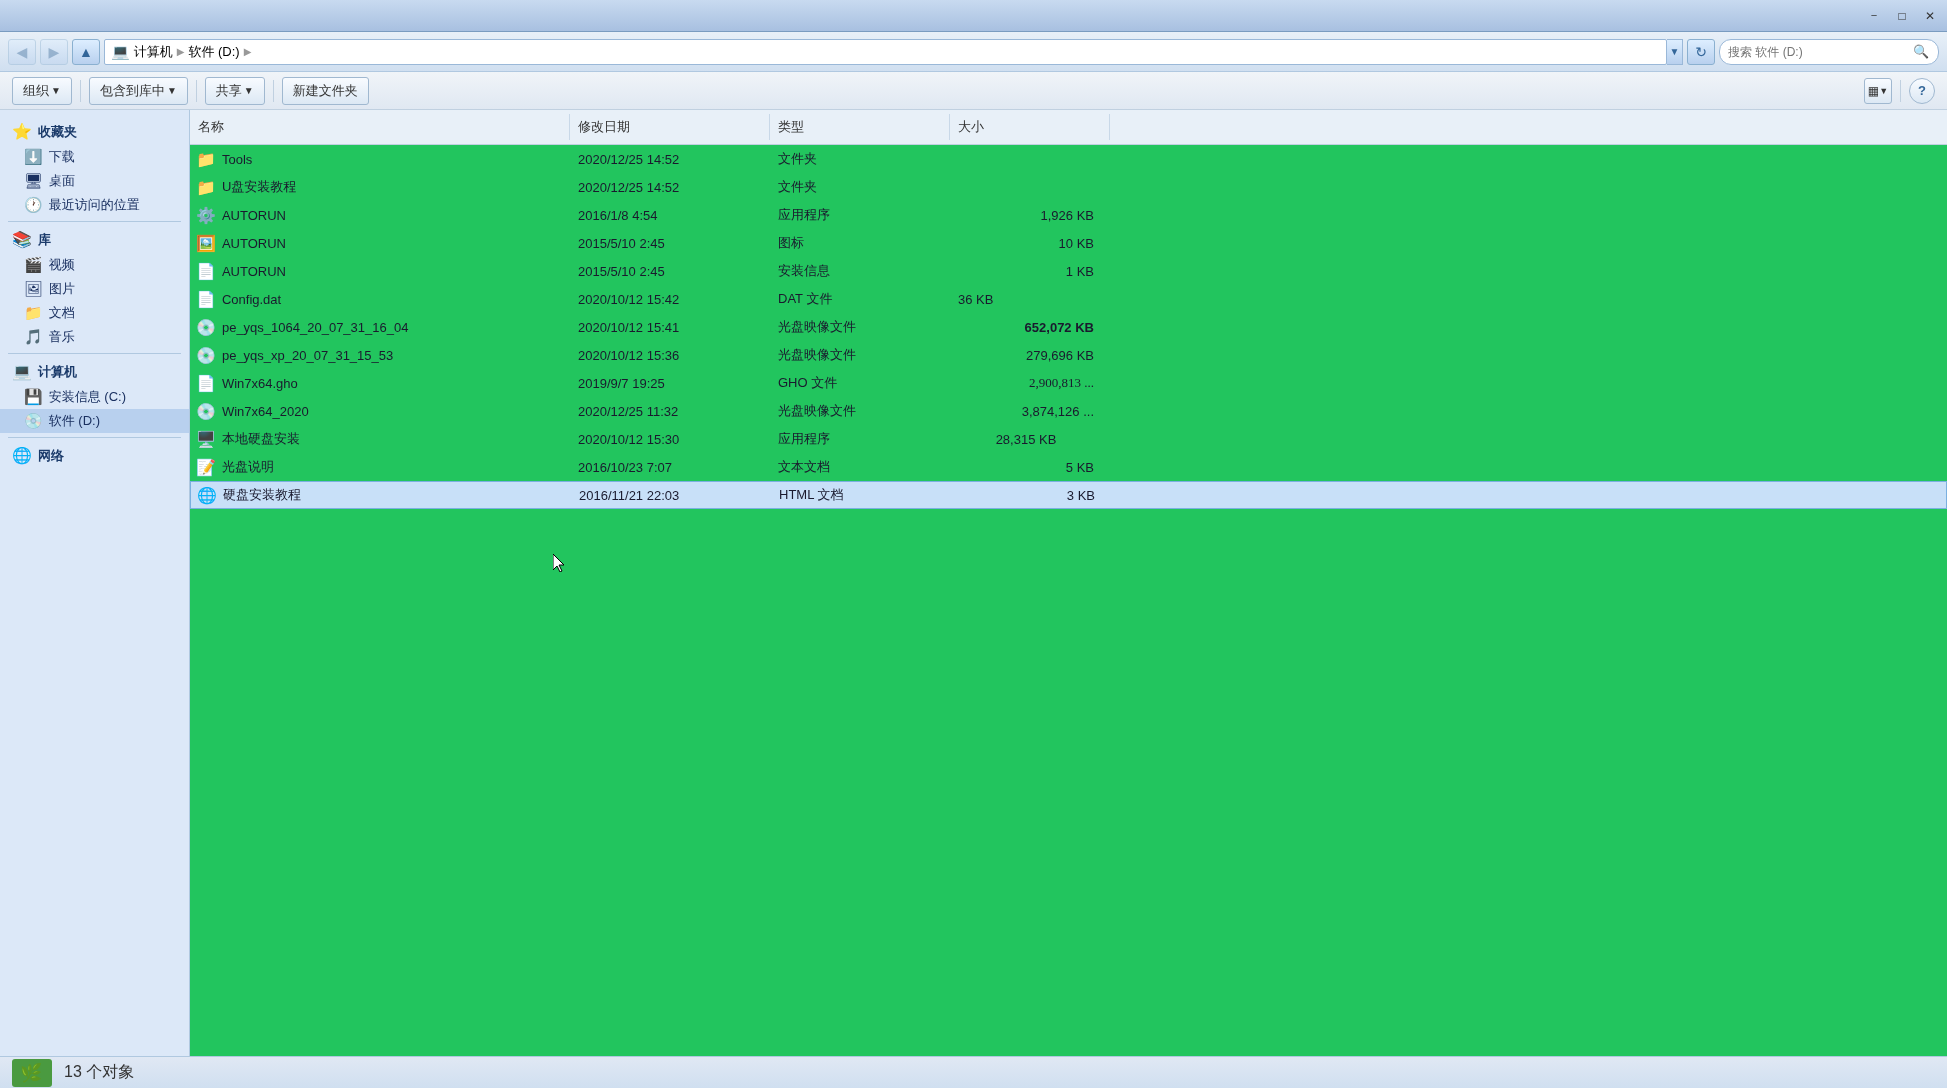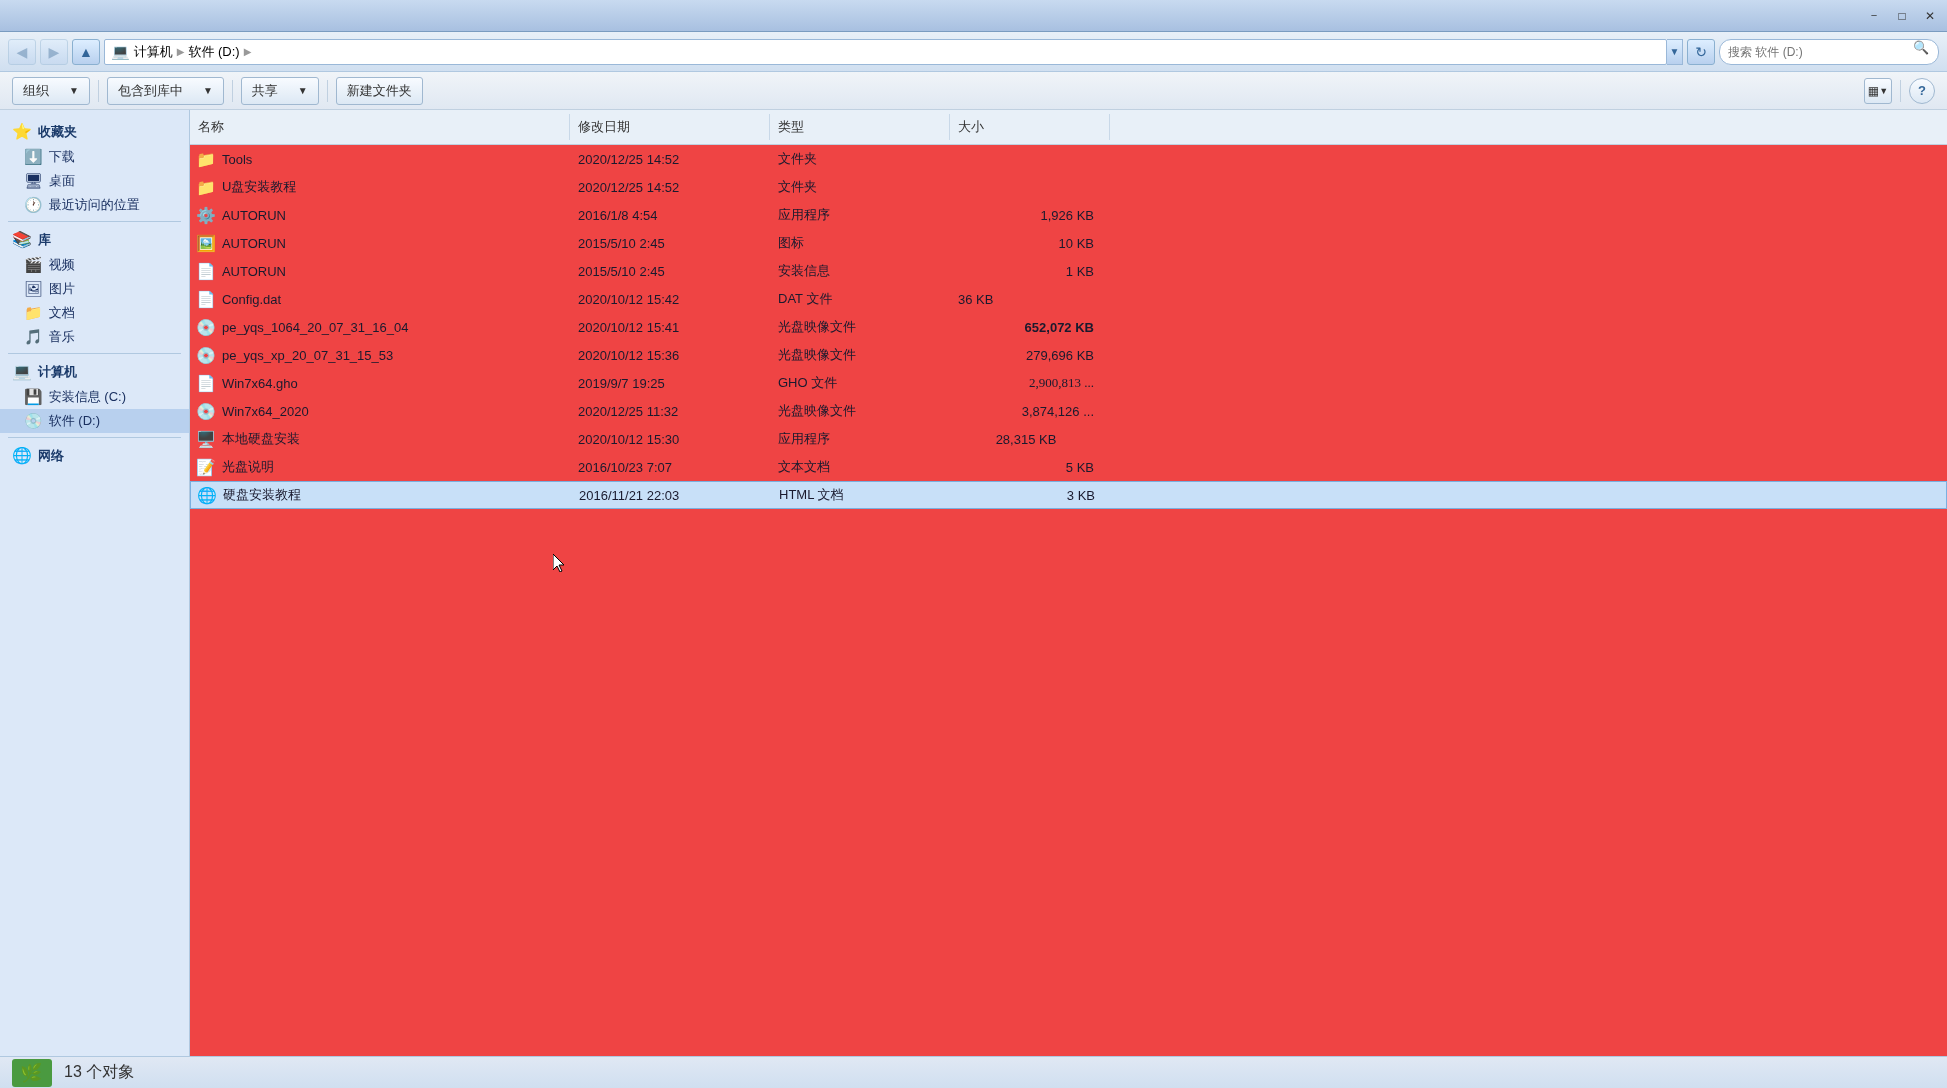--- a/index.html
+++ b/index.html
@@ -98,20 +98,21 @@
       justify-content: center;
       font-size: 14px;
       color: #336699;
     }
     .search-bar {
       width: 220px;
       height: 26px;
       border: 1px solid #9ab8d8;
       border-radius: 12px;
       display: flex;
+      align-items: center;
       padding: 0 8px;
       background: #fff;
       gap: 4px;
     }
     .search-bar input {
       border: none;
       outline: none;
       font-size: 12px;
       color: #999;
       width: 100%;
@@ -135,21 +136,21 @@
     }
     .toolbar-btn {
       height: 28px;
       padding: 0 10px;
       background: linear-gradient(to bottom, #f8fbff, #dce8f4);
       border: 1px solid #a0b8d0;
       border-radius: 3px;
       cursor: pointer;
       display: flex;
       align-items: center;
-      gap: 20px;
+      gap: 2px;
       font-size: 13px;
       color: #333;
     }
     .toolbar-sep {
       width: 1px;
       height: 22px;
       background: #c0d0e0;
       margin: 0 4px;
     }
     .toolbar-spacer { flex: 1; }
@@ -226,21 +227,21 @@
     }
     .sidebar-divider {
       height: 1px;
       background: #b0c8e0;
       margin: 4px 8px;
     }
 
     
     .file-area {
       flex: 1;
-      background: #ef4444;
+      background: #22c55e;
       display: flex;
       flex-direction: column;
     }
     .file-list-header {
       display: grid;
       grid-template-columns: 380px 200px 180px 160px;
       padding: 4px 0;
       background: #e8f0f8;
       border-bottom: 1px solid #c0d0e0;
       font-size: 13px;

